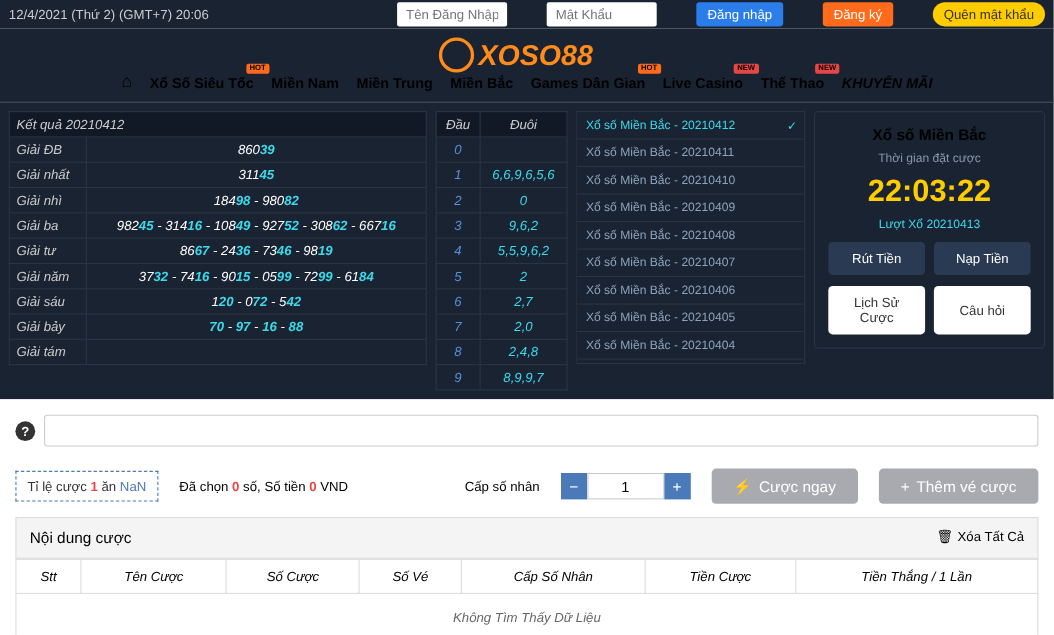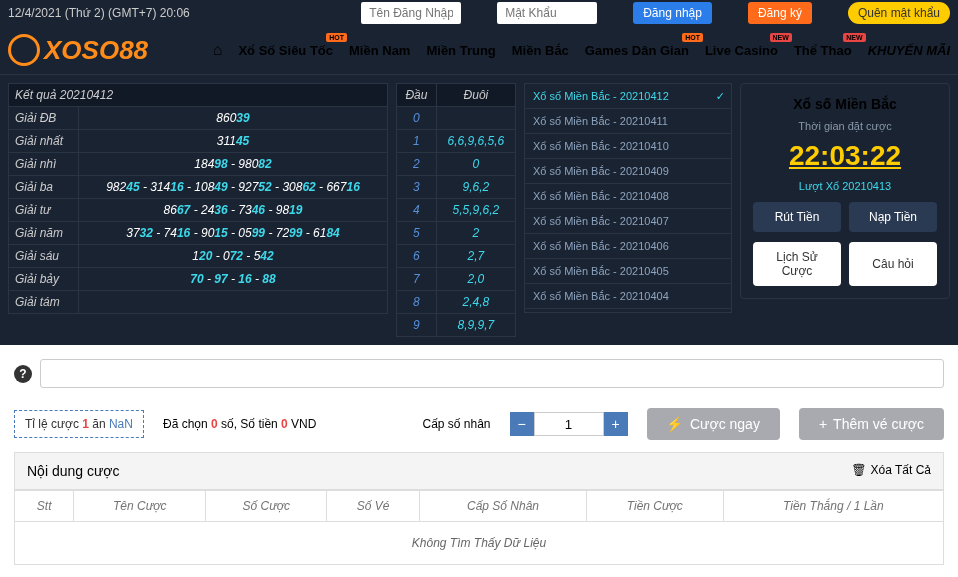--- a/index.html
+++ b/index.html
@@ -4,21 +4,21 @@
 <style>
 * { margin: 0; padding: 0; box-sizing: border-box; font-family: Arial, sans-serif; }
 body { background: #fff; width: 958px; height: 577px; overflow: hidden; }
 .topbar { display: flex; align-items: center; padding: 2px 8px; font-size: 12px; color: #ccc; background: #1a2332; height: 26px; gap: 32px; }
 .topbar-date { flex: 1; }
 .topbar input { background: #fff; border: none; padding: 4px 8px; font-size: 12px; width: 100px; margin-left: 4px; border-radius: 2px; color: #333; }
 .btn { padding: 4px 10px; font-size: 12px; border: none; border-radius: 3px; margin-left: 4px; cursor: pointer; color: #fff; }
 .btn-blue { background: #2b7de9; }
 .btn-orange { background: #ff6b1a; }
 .btn-yellow { background: #ffcc00; color: #333; border-radius: 11px; }
-.navbar { display: flex; align-items: center; background: #1a2332; padding: 8px; border-bottom: 1px solid #2a3544; }
+.navbar { display: flex; align-items: center; background: #1a2332; padding: 8px; border-bottom: 1px solid #2a3544; flex-direction: column; }
 .logo { display: flex; align-items: center; font-size: 26px; font-weight: bold; font-style: italic; color: #ff8c1a; margin-right: 20px; }
 .logo-circle { width: 32px; height: 32px; border: 3px solid #ff8c1a; border-radius: 50%; margin-right: 4px; }
 .nav-items { display: flex; gap: 16px; font-size: 13px; font-weight: bold; align-items: center; flex: 1; justify-content: flex-end; }
 .nav-item { position: relative; cursor: pointer; white-space: nowrap; }
 .home-icon { font-size: 16px; }
 .badge { position: absolute; top: -10px; right: -14px; background: #ff6b1a; font-size: 7px; padding: 1px 3px; border-radius: 2px; }
 .badge-red { background: #e84545; }
 .main { display: flex; background: #1a2332; padding: 8px; gap: 8px; }
 .col-results { flex: 1.3; }
 .col-digits { width: 120px; }
@@ -32,21 +32,21 @@
 .prize b { color: #3dd9eb; font-weight: bold; }
 .digit-0 { color: #5590d9; }
 .digit-vals { color: #3dd9eb; margin-top: 30px; }
 .list-box { border: 1px solid #2a3544; height: 230px; overflow-y: auto; background: #1a2332; }
 .list-item { padding: 6px 8px; border-bottom: 1px solid #2a3544; font-size: 11px; color: #8da3bd; cursor: pointer; position: relative; }
 .list-item.active { color: #3dd9eb; }
 .check { position: absolute; right: 6px; color: #3dd9eb; }
 .side-panel { border: 1px solid #2a3544; border-radius: 4px; padding: 12px; text-align: center; background: #1a2332; }
 .side-title { font-size: 14px; font-weight: bold; margin-bottom: 8px; }
 .side-sub { font-size: 11px; color: #8899aa; margin-bottom: 4px; }
-.countdown { font-size: 28px; font-weight: bold; color: #ffcc00; margin: 8px 0; text-decoration: underline; }
+.countdown { font-size: 28px; font-weight: bold; color: #ffcc00; margin: 8px 0; }
 .side-draw { font-size: 11px; color: #8899aa; }
 .side-draw span { color: #3dd9eb; }
 .btn-row { display: flex; gap: 8px; margin-top: 10px; }
 .btn-side { flex: 1; padding: 8px; font-size: 12px; border: none; border-radius: 4px; cursor: pointer; }
 .btn-dark { background: #2a3a52; color: #fff; }
 .btn-white { background: #fff; color: #333; }
 .lower { background: #fff; padding: 14px; }
 .help-row { display: flex; align-items: center; gap: 8px; margin-bottom: 20px; }
 .help-icon { width: 18px; height: 18px; border-radius: 50%; background: #333; color: #fff; display: flex; align-items: center; justify-content: center; font-size: 12px; font-weight: bold; }
 .help-input { flex: 1; border: 1px solid #ccc; padding: 6px; border-radius: 3px; }
@@ -55,21 +55,21 @@
 .ratio-box .r { color: #e84545; font-weight: bold; }
 .ratio-box .n { color: #4a7ab8; }
 .selected-info .r { color: #e84545; font-weight: bold; }
 .mult-label { margin-left: auto; }
 .stepper { display: flex; align-items: center; }
 .stepper button { width: 24px; height: 24px; background: #4a7ab8; color: #fff; border: none; font-size: 14px; cursor: pointer; }
 .stepper input { width: 70px; height: 24px; text-align: center; border: 1px solid #ccc; }
 .bet-btn { padding: 8px 20px; background: #a8aab0; color: #fff; border: none; border-radius: 4px; font-size: 14px; display: flex; align-items: center; gap: 6px; cursor: pointer; }
 .content-header { display: flex; justify-content: space-between; align-items: flex-start; background: #f4f4f4; padding: 10px 12px; border: 1px solid #ddd; font-size: 14px; }
 .clear-btn { display: flex; align-items: center; gap: 4px; font-size: 12px; cursor: pointer; }
-.bet-table th { background: #fff; border: 1px solid #ddd; padding: 8px; font-size: 12px; color: #737373; font-weight: normal; }
+.bet-table th { background: #fff; border: 1px solid #ddd; padding: 8px; font-size: 12px; color: #000000; font-weight: normal; }
 .bet-table .empty { padding: 14px; text-align: center; color: #666; font-size: 12px; border: 1px solid #ddd; }
 ::-webkit-scrollbar { width: 10px; }
 ::-webkit-scrollbar-track { background: #0d1520; }
 ::-webkit-scrollbar-thumb { background: #4a5568; }
 </style>
 </head>
 <body>
 
 <div class="topbar">
   <div class="topbar-date">12/4/2021 (Thứ 2)   (GMT+7)   20:06</div>

